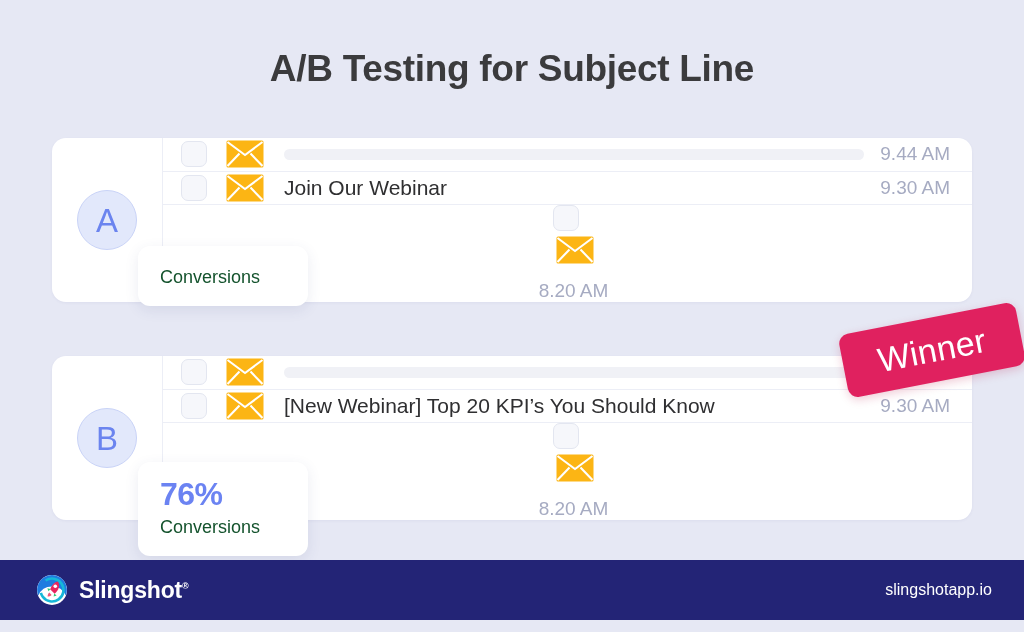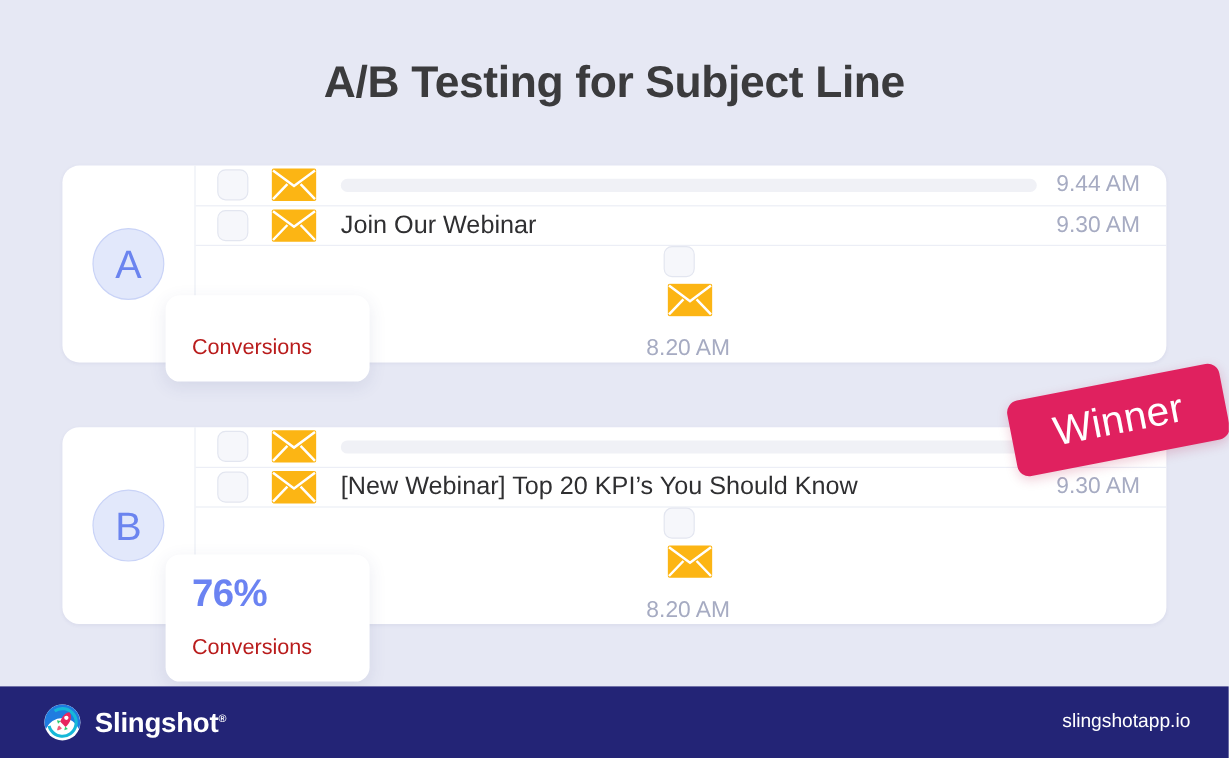--- a/index.html
+++ b/index.html
@@ -133,23 +133,23 @@
   #conv-a { left: 138px; top: 246px; }
   #conv-b { left: 138px; top: 462px; }
   .conv-pct {
     font-size: 32px;
     font-weight: bold;
     color: #6b83f2;
     line-height: 1.05;
     letter-spacing: -0.5px;
   }
   .conv-label {
-    margin-top: 17px;
+    margin-top: 5px;
     font-size: 18px;
-    color: #b91c1c;
+    color: #14532d;
   }
 
   
   #winner-badge {
     position: absolute;
     left: 842px; top: 318px;
     width: 180px; height: 64px;
     background: #e0215f;
     border-radius: 10px;
     transform: rotate(-11deg);
@@ -161,21 +161,21 @@
   #winner-badge .winner-text {
     color: #ffffff;
     font-size: 34px;
     font-weight: normal;
     letter-spacing: 0.3px;
   }
 
   
   #footer {
     position: absolute;
-    left: 0; bottom: 0;
+    left: 0; bottom: 12px;
     width: 1024px; height: 60px;
     background: #232476;
     display: flex;
     align-items: center;
     justify-content: space-between;
     padding: 0 32px 0 36px;
   }
   .brand { display: flex; align-items: center; }
   .brand-mark { width: 32px; height: 32px; flex: 0 0 32px; }
   .brand-name {

